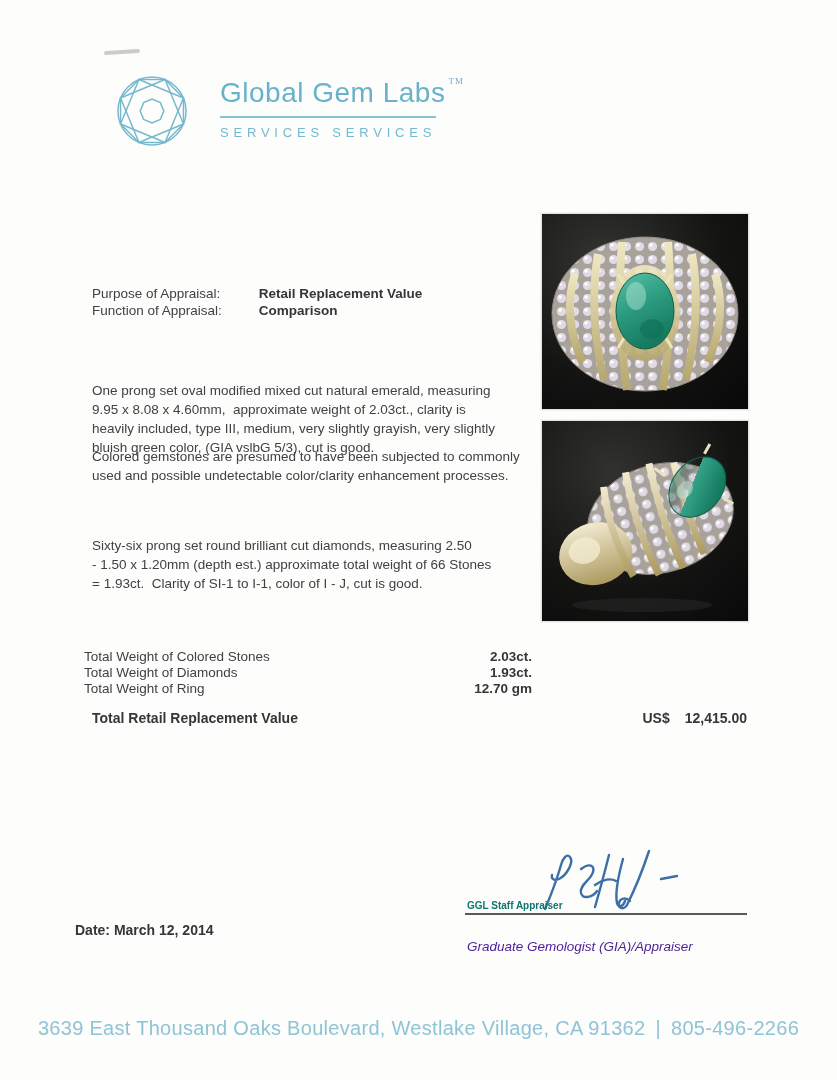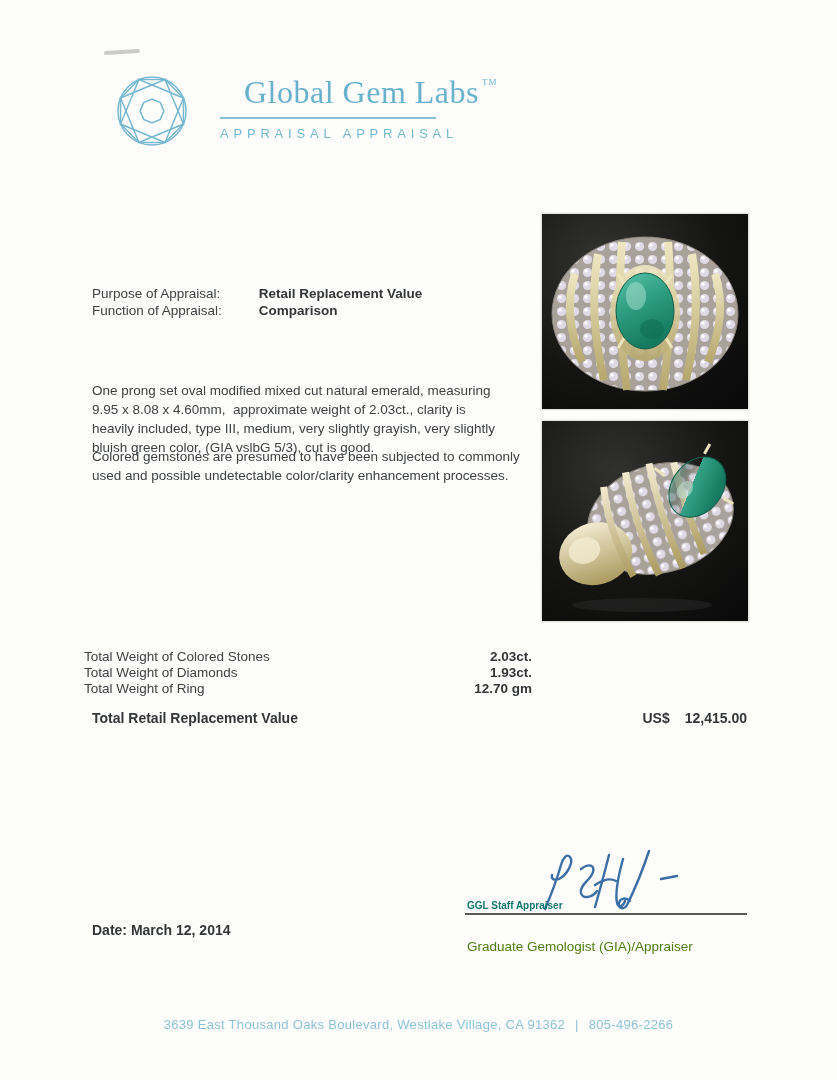--- a/index.html
+++ b/index.html
@@ -9,22 +9,22 @@
     font-family:"Liberation Sans", sans-serif; color:#3f4143;
   }
 
   
   .artifact { position:absolute; left:104px; top:50px; width:36px; height:4px;
     background:#8d8d8b; opacity:.45; transform:rotate(-4deg); border-radius:2px; }
 
   
   .gem-icon { position:absolute; left:115px; top:74px; width:74px; height:74px; }
   .brand { position:absolute; left:220px; top:76px; }
-  .brand-name { font-family:Liberation Serif, serif; font-size:32px; line-height:1;
-    color:#69b2cc; letter-spacing:.5px;margin-left:24px; }
+  .brand-name { font-family:Liberation Sans, sans-serif; font-size:28px; line-height:1;
+    color:#69b2cc; letter-spacing:.5px; }
   .tm { font-size:9px; color:#69b2cc; vertical-align:18px; margin-left:3px; letter-spacing:1px;
     font-family:Liberation Serif, serif; }
   .brand-rule { width:216px; height:2px; background:#8ac2d5; margin-top:9px; }
   .tagline { margin-top:7px; font-size:13px; letter-spacing:4.8px; color:#74b9cf; white-space:nowrap; }
 
   
   .photo { position:absolute; background:#0d0d0d; border:1px solid #e3e3df;
     box-shadow:0 0 0 1px #f3f3ef; }
   .photo svg { display:block; width:100%; height:100%; }
   .photo1 { left:541px; top:213px; width:206px; height:195px; }
@@ -50,27 +50,27 @@
   .t-label { flex:1; }
   .t-value { font-weight:bold; color:#343638; }
 
   .grand-total { position:absolute; left:92px; top:710px; width:655px;
     display:flex; justify-content:space-between; font-size:14px; font-weight:bold; color:#343638; }
   .gt-value { display:flex; gap:15px; }
 
   
   .signature-svg { position:absolute; left:537px; top:845px; width:156px; height:70px; }
   .sig-line { position:absolute; left:465px; top:913px; width:282px; height:2px; background:#58595b; }
-  .date { position:absolute; left:92px; top:922px; font-size:14px; font-weight:bold; color:#343638; }
+  .date { position:absolute; left:75px; top:922px; font-size:14px; font-weight:bold; color:#343638; }
   .signer { position:absolute; left:467px; top:900px; font-size:10px; font-weight:bold; color:#0f766e; }
-  .credentials { position:absolute; left:467px; top:939px; font-size:13.5px; color:#4d7c0f; }
+  .credentials { position:absolute; left:467px; top:939px; font-size:13.5px; font-style:italic; color:#4c1d95; }
 
   
   .footer { position:absolute; left:0; right:0; top:1017px; text-align:center;
-    font-size:13px; color:#8fc3d6; letter-spacing:.3px; white-space:nowrap; }
+    font-size:20px; color:#8fc3d6; letter-spacing:.3px; white-space:nowrap; }
   .footer .sep { margin:0 10px; }
 </style>
 </head>
 <body>
 
 <div class="page">
 
   <div class="artifact"></div>
 
   <svg class="gem-icon" viewBox="0 0 100 100" fill="none" stroke="#76b9cf" stroke-width="2">
@@ -79,21 +79,21 @@
     <polygon points="92.5,32.4 32.4,7.5 7.5,67.6 67.6,92.5"></polygon>
     <polygon points="67.6,7.5 7.5,32.4 32.4,92.5 92.5,67.6"></polygon>
     <polygon points="66,50 61.3,38.7 50,34 38.7,38.7 34,50 38.7,61.3 50,66 61.3,61.3"></polygon>
   </svg>
 
   <div class="brand">
     <div class="brand-line1">
       <span class="brand-name">Global Gem Labs</span><span class="tm">TM</span>
     </div>
     <div class="brand-rule"></div>
-    <div class="tagline">APPRAISAL APPRAISAL</div>
+    <div class="tagline">SERVICES SERVICES</div>
   </div>
 
   <div class="photo photo1">
     <svg viewBox="0 0 206 195">
       <defs>
         <radialGradient id="pvg1" cx="30%" cy="25%" r="95%">
           <stop offset="0" stop-color="#343431"></stop>
             <stop offset="60%" stop-color="#141413"></stop>
             <stop offset="100%" stop-color="#0a0a0a"></stop>
         </radialGradient>
@@ -184,20 +184,23 @@
     <span class="kv-label">Purpose of Appraisal:</span>
     <span class="kv-value">Retail Replacement Value</span>
   </div>
 
   <div class="para p2">One prong set oval modified mixed cut natural emerald, measuring
 9.95 x 8.08 x 4.60mm,  approximate weight of 2.03ct., clarity is
 heavily included, type III, medium, very slightly grayish, very slightly
 bluish green color, (GIA vslbG 5/3), cut is good.</div>
   <div class="para p3">Colored gemstones are presumed to have been subjected to commonly
 used and possible undetectable color/clarity enhancement processes.</div>
+  <div class="para p4">Sixty-six prong set round brilliant cut diamonds, measuring 2.50
+- 1.50 x 1.20mm (depth est.) approximate total weight of 66 Stones
+= 1.93ct.  Clarity of SI-1 to I-1, color of I - J, cut is good.</div>
 
   <div class="totals">
     <div class="t-row">
       <span class="t-label">Total Weight of Colored Stones</span>
       <span class="t-value">2.03ct.</span>
     </div>
     <div class="t-row">
       <span class="t-label">Total Weight of Diamonds</span>
       <span class="t-value">1.93ct.</span>
     </div>

